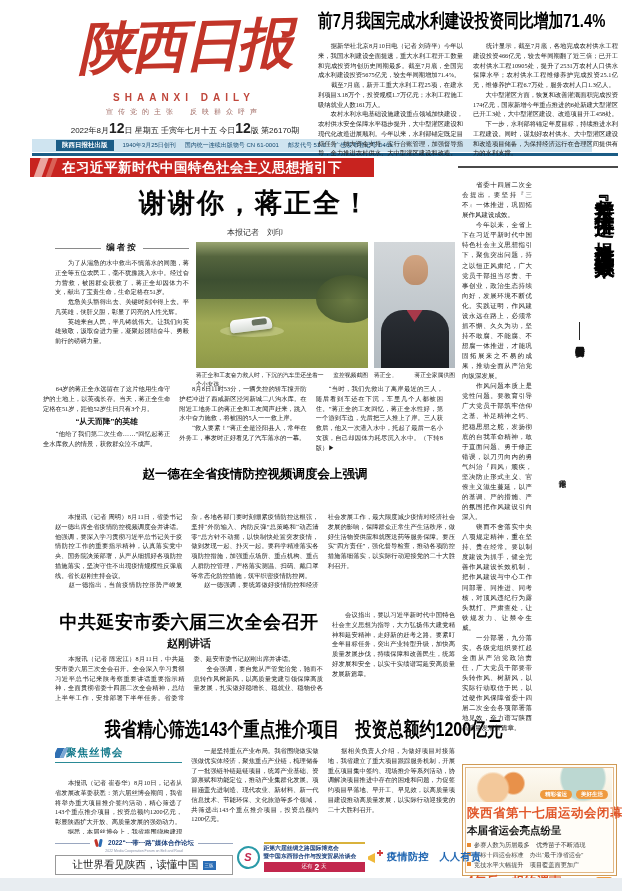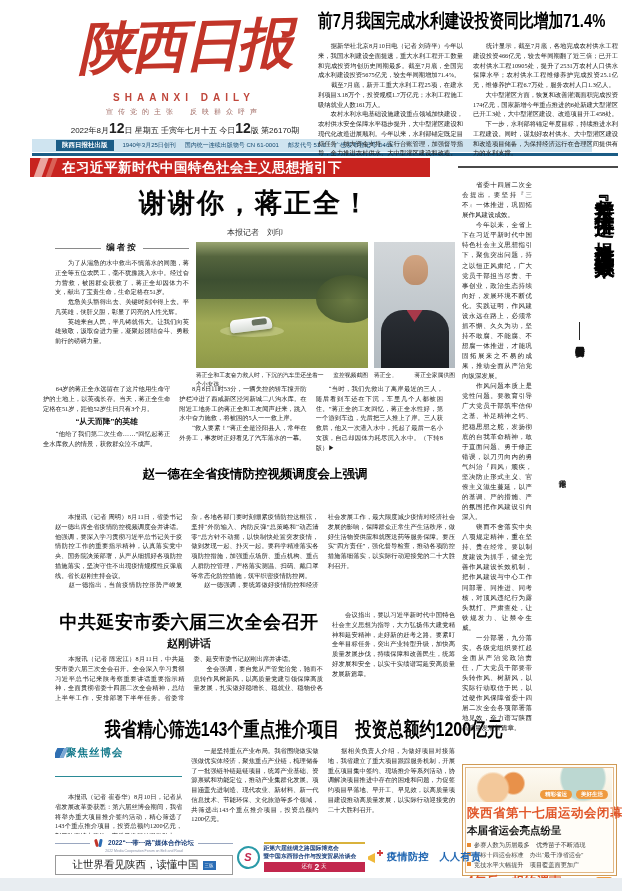--- a/index.html
+++ b/index.html
@@ -21,21 +21,21 @@
   .pub-bar{left:32px;top:139px;width:560px;height:13px;background:#cfe4f0;display:flex;
            align-items:center;gap:9px;font-size:6px;color:#15496e;padding-left:24px;box-sizing:border-box;}
   .pub-badge{background:#1c5d87;color:#fff;font-size:6.5px;padding:1px 6px;font-weight:bold;}
   .pub-rule{left:32px;top:153px;width:586px;height:2.5px;background:#1b5c85;}
   
   .tr-wrap{left:318px;top:8px;width:300px;}
   .tr-headline{font-size:19px;font-weight:bold;white-space:nowrap;transform:scaleX(0.78);
                transform-origin:left;color:#000;}
   .tr-body{margin-top:7px;column-count:2;column-gap:10px;height:98px;}
   
-  .red-banner{left:30px;top:158px;width:400px;height:19px;background:#c8231f;color:#fff;
+  .red-banner{left:30px;top:158px;width:344px;height:19px;background:#c8231f;color:#fff;
               font-size:13.5px;font-weight:bold;line-height:19px;padding-left:32px;box-sizing:border-box;
               letter-spacing:0.5px;overflow:hidden;}
   .rb-s1{position:absolute;left:7px;top:-2px;width:8px;height:24px;background:#eaa49e;transform:skewX(-20deg);}
   .rb-s2{position:absolute;left:19px;top:-2px;width:5px;height:24px;background:#d96157;transform:skewX(-20deg);}
   .ed-top-rule{left:458px;top:166px;width:160px;height:2px;background:#4a4a4a;}
   
   .lead-headline{left:55px;top:185px;width:400px;text-align:center;font-size:27px;font-weight:bold;
                  letter-spacing:2px;color:#050505;}
   .lead-byline{left:55px;top:227px;width:400px;text-align:center;font-size:8px;color:#333;}
   .ed-note{left:55px;top:242px;width:134px;height:133px;}
@@ -84,21 +84,21 @@
                letter-spacing:0.5px;white-space:nowrap;color:#000;}
   .ya-sub{left:55px;top:636px;width:268px;text-align:center;font-size:11px;font-weight:bold;color:#111;}
   .ya-body{left:55px;top:654px;width:268px;height:58px;column-count:2;column-gap:9px;}
   .ya-col3{left:332px;top:610px;width:123px;height:102px;}
   
   .ex-headline{left:55px;top:716px;width:400px;text-align:center;}
   .ex-headline .scale-head{font-size:20px;transform:scaleX(0.8);}
   .ex-row{left:55px;top:746px;width:400px;height:88px;display:flex;gap:9px;}
   .ex-col{flex:1;overflow:hidden;}
   .ex-tag{display:flex;align-items:center;gap:0;border-bottom:1.5px solid #2a8a96;
-          padding-bottom:16px;margin-bottom:15px;}
+          padding-bottom:2px;margin-bottom:15px;}
   .ex-tag-label{font-size:10.5px;font-weight:bold;color:#157a8c;letter-spacing:1px;}
   .tag-s1{width:7px;height:10px;background:#2f6fb2;transform:skewX(-25deg);}
   .tag-s2{width:4px;height:10px;background:#7aa8d4;transform:skewX(-25deg);}
   
   .ed-body-wrap{left:462px;top:180px;width:156px;height:578px;overflow:hidden;}
   .ed-float{float:right;width:80px;height:465px;margin:4px 0 6px 6px;writing-mode:vertical-rl;}
   .ed-head{font-size:20px;font-weight:bold;letter-spacing:2px;line-height:26px;color:#000;
            font-family:"Liberation Sans",sans-serif;}
   .ed-sub{font-size:9px;line-height:14px;padding-top:138px;margin:0 5px;color:#111;font-weight:bold;}
   .ed-author{font-size:7.5px;line-height:11px;padding-top:290px;color:#222;}

